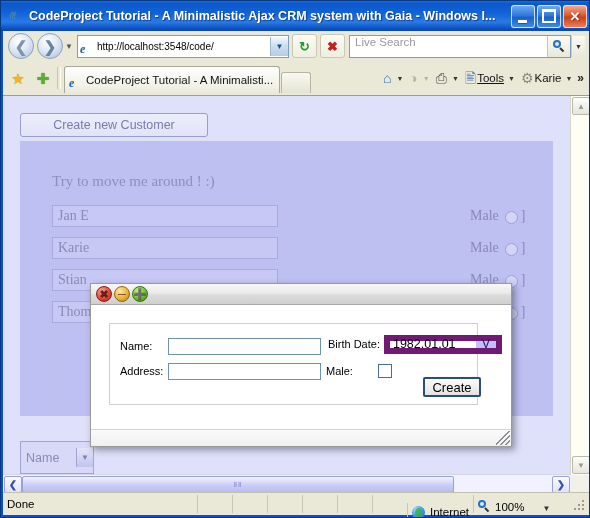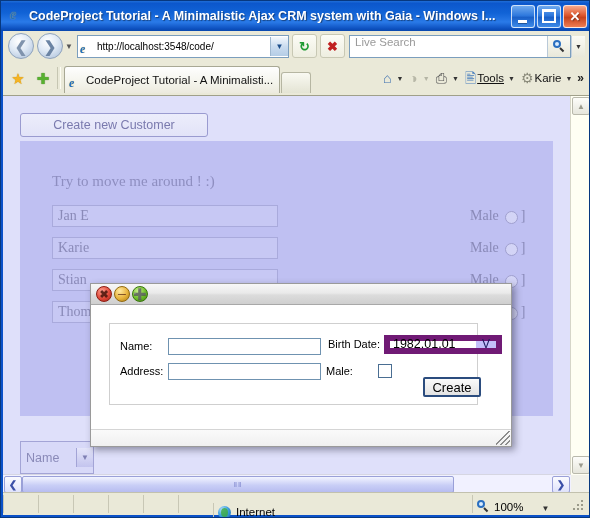--- a/index.html
+++ b/index.html
@@ -699,20 +699,21 @@
       <span id="hthumb">‖‖</span>
       <span class="hbtn" style="right:1px;">
         <span>❯</span>
       </span>
     </div>
 
     <div id="corner"></div>
   </div>
 
   <div id="statusbar">
+    <span class="sb-seg first" id="sb-done">Done</span>
     <span class="sb-seg sb-blank"></span>
     <span class="sb-seg sb-blank"></span>
     <span class="sb-seg sb-blank"></span>
     <span class="sb-seg sb-blank"></span>
     <span class="sb-seg sb-blank"></span>
     <span class="sb-seg sb-blank"></span>
     <span class="sb-seg" id="sb-zone">
       <span class="globe"></span>
       <span>Internet</span>
     </span>

